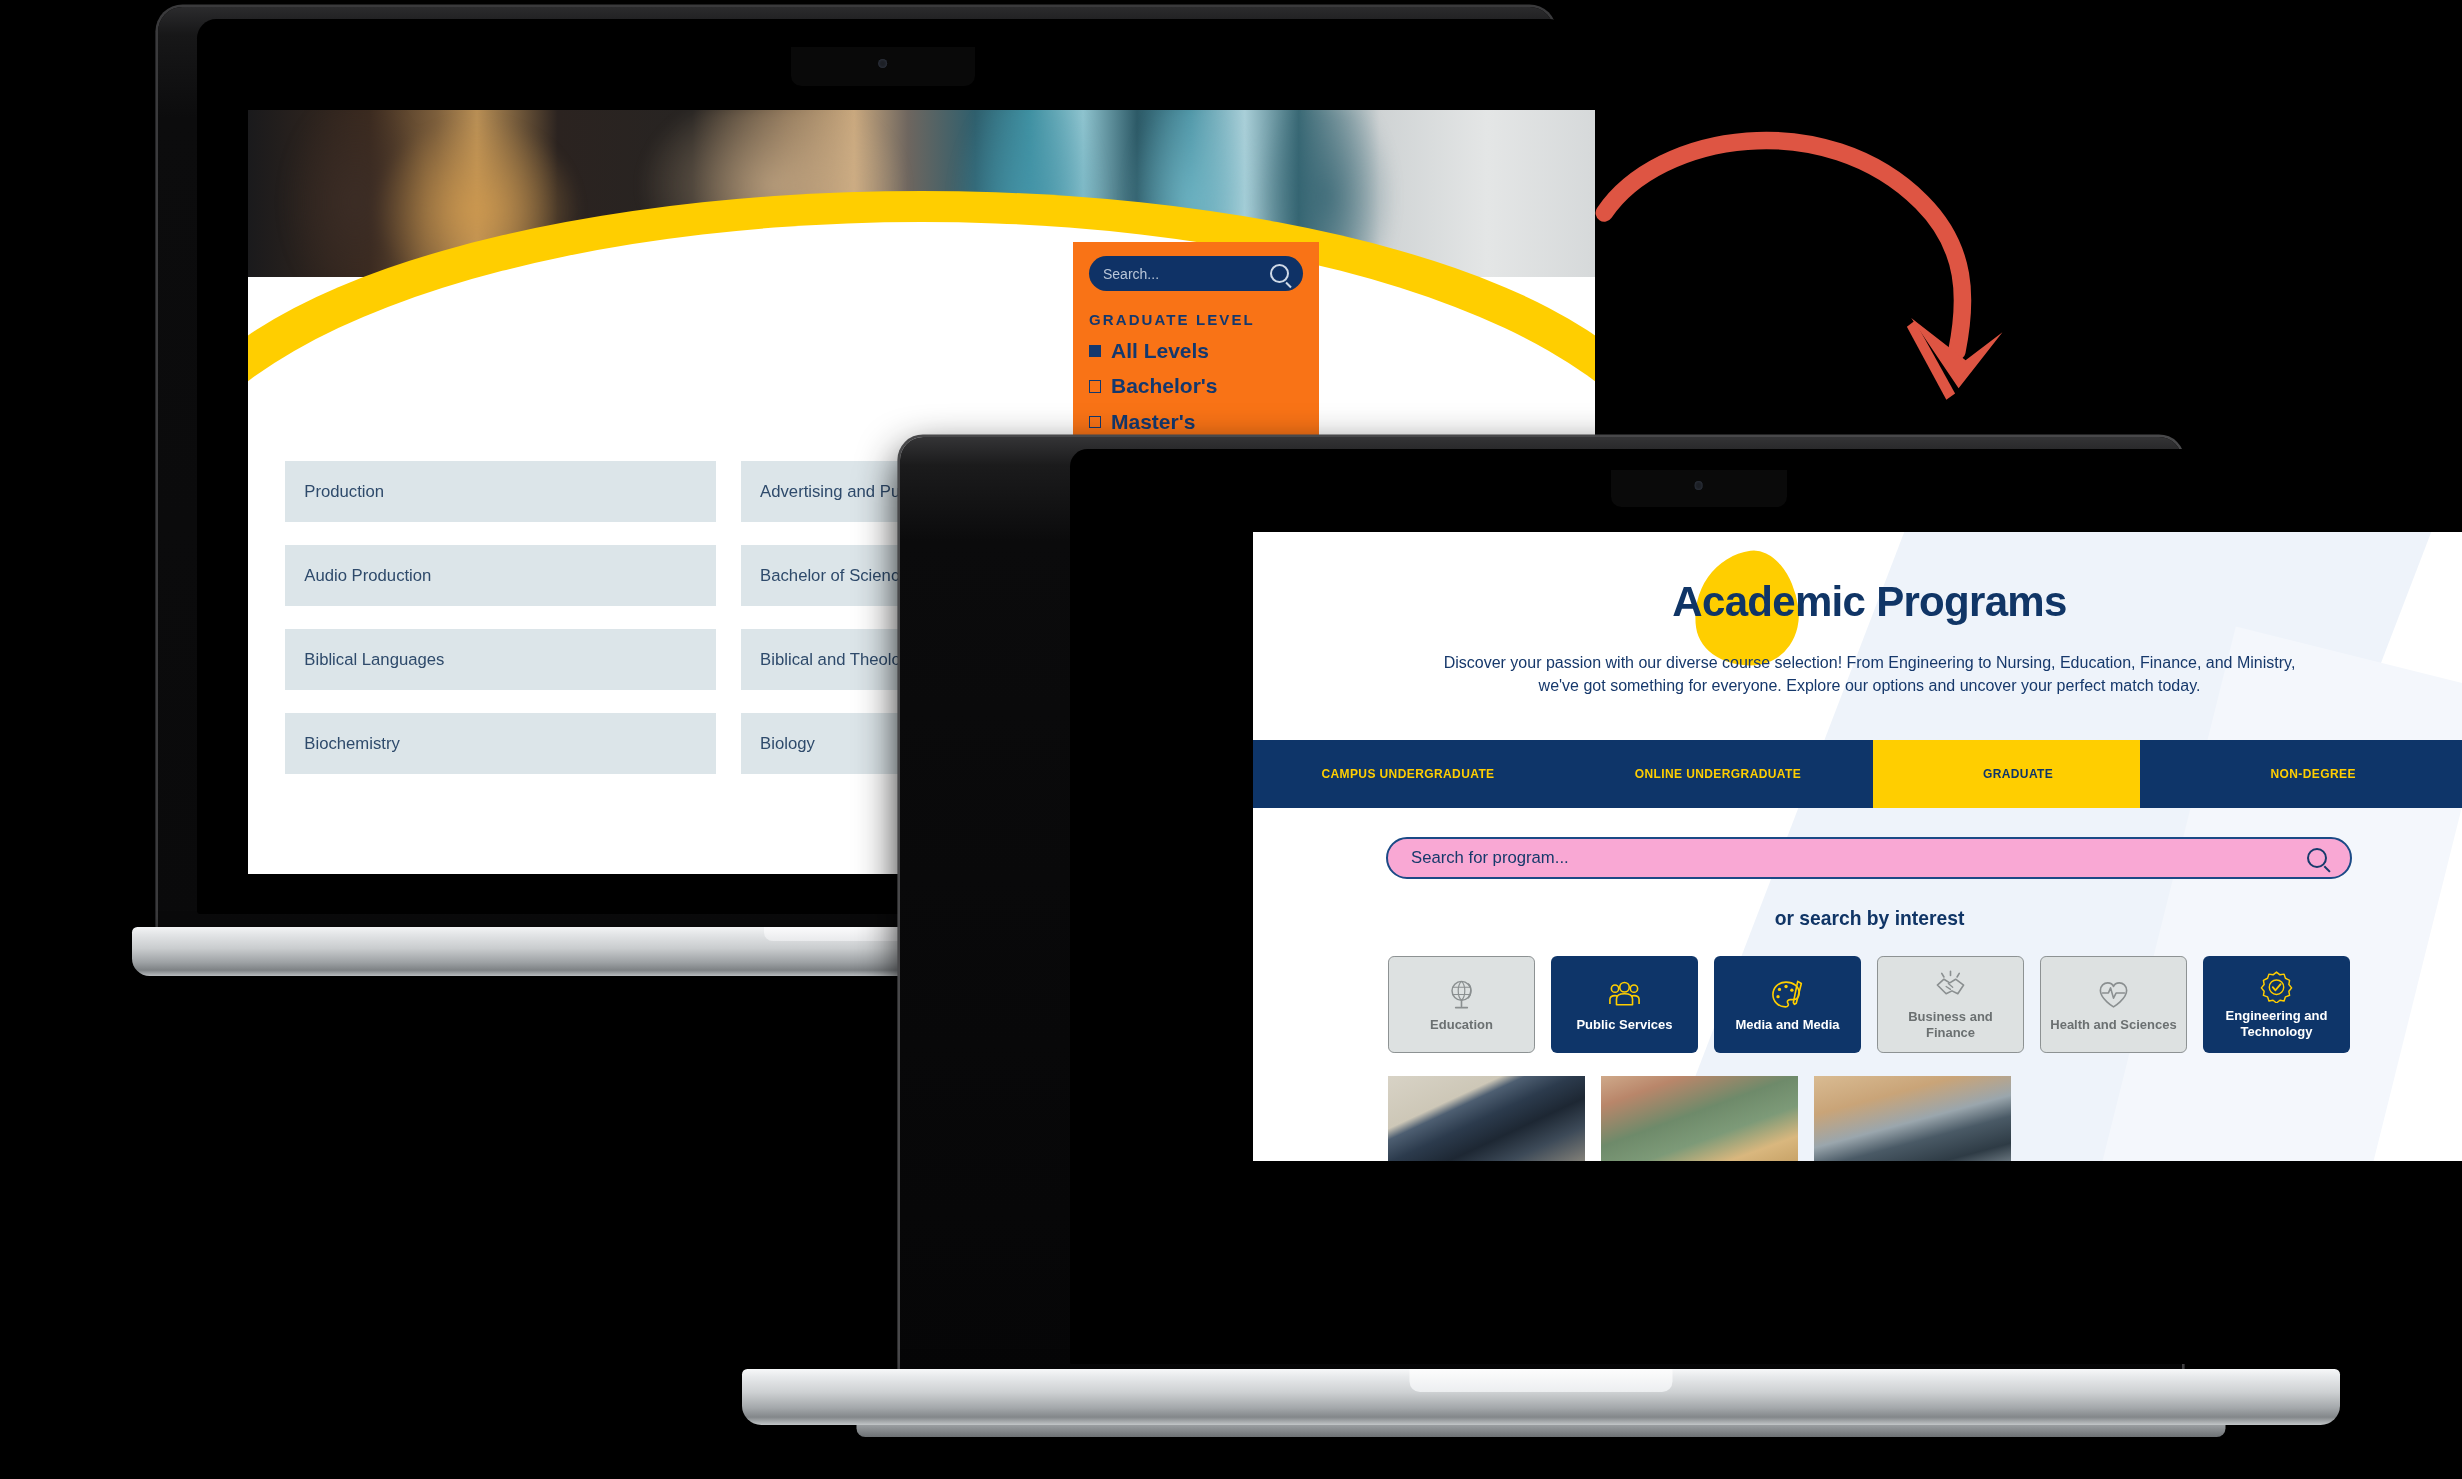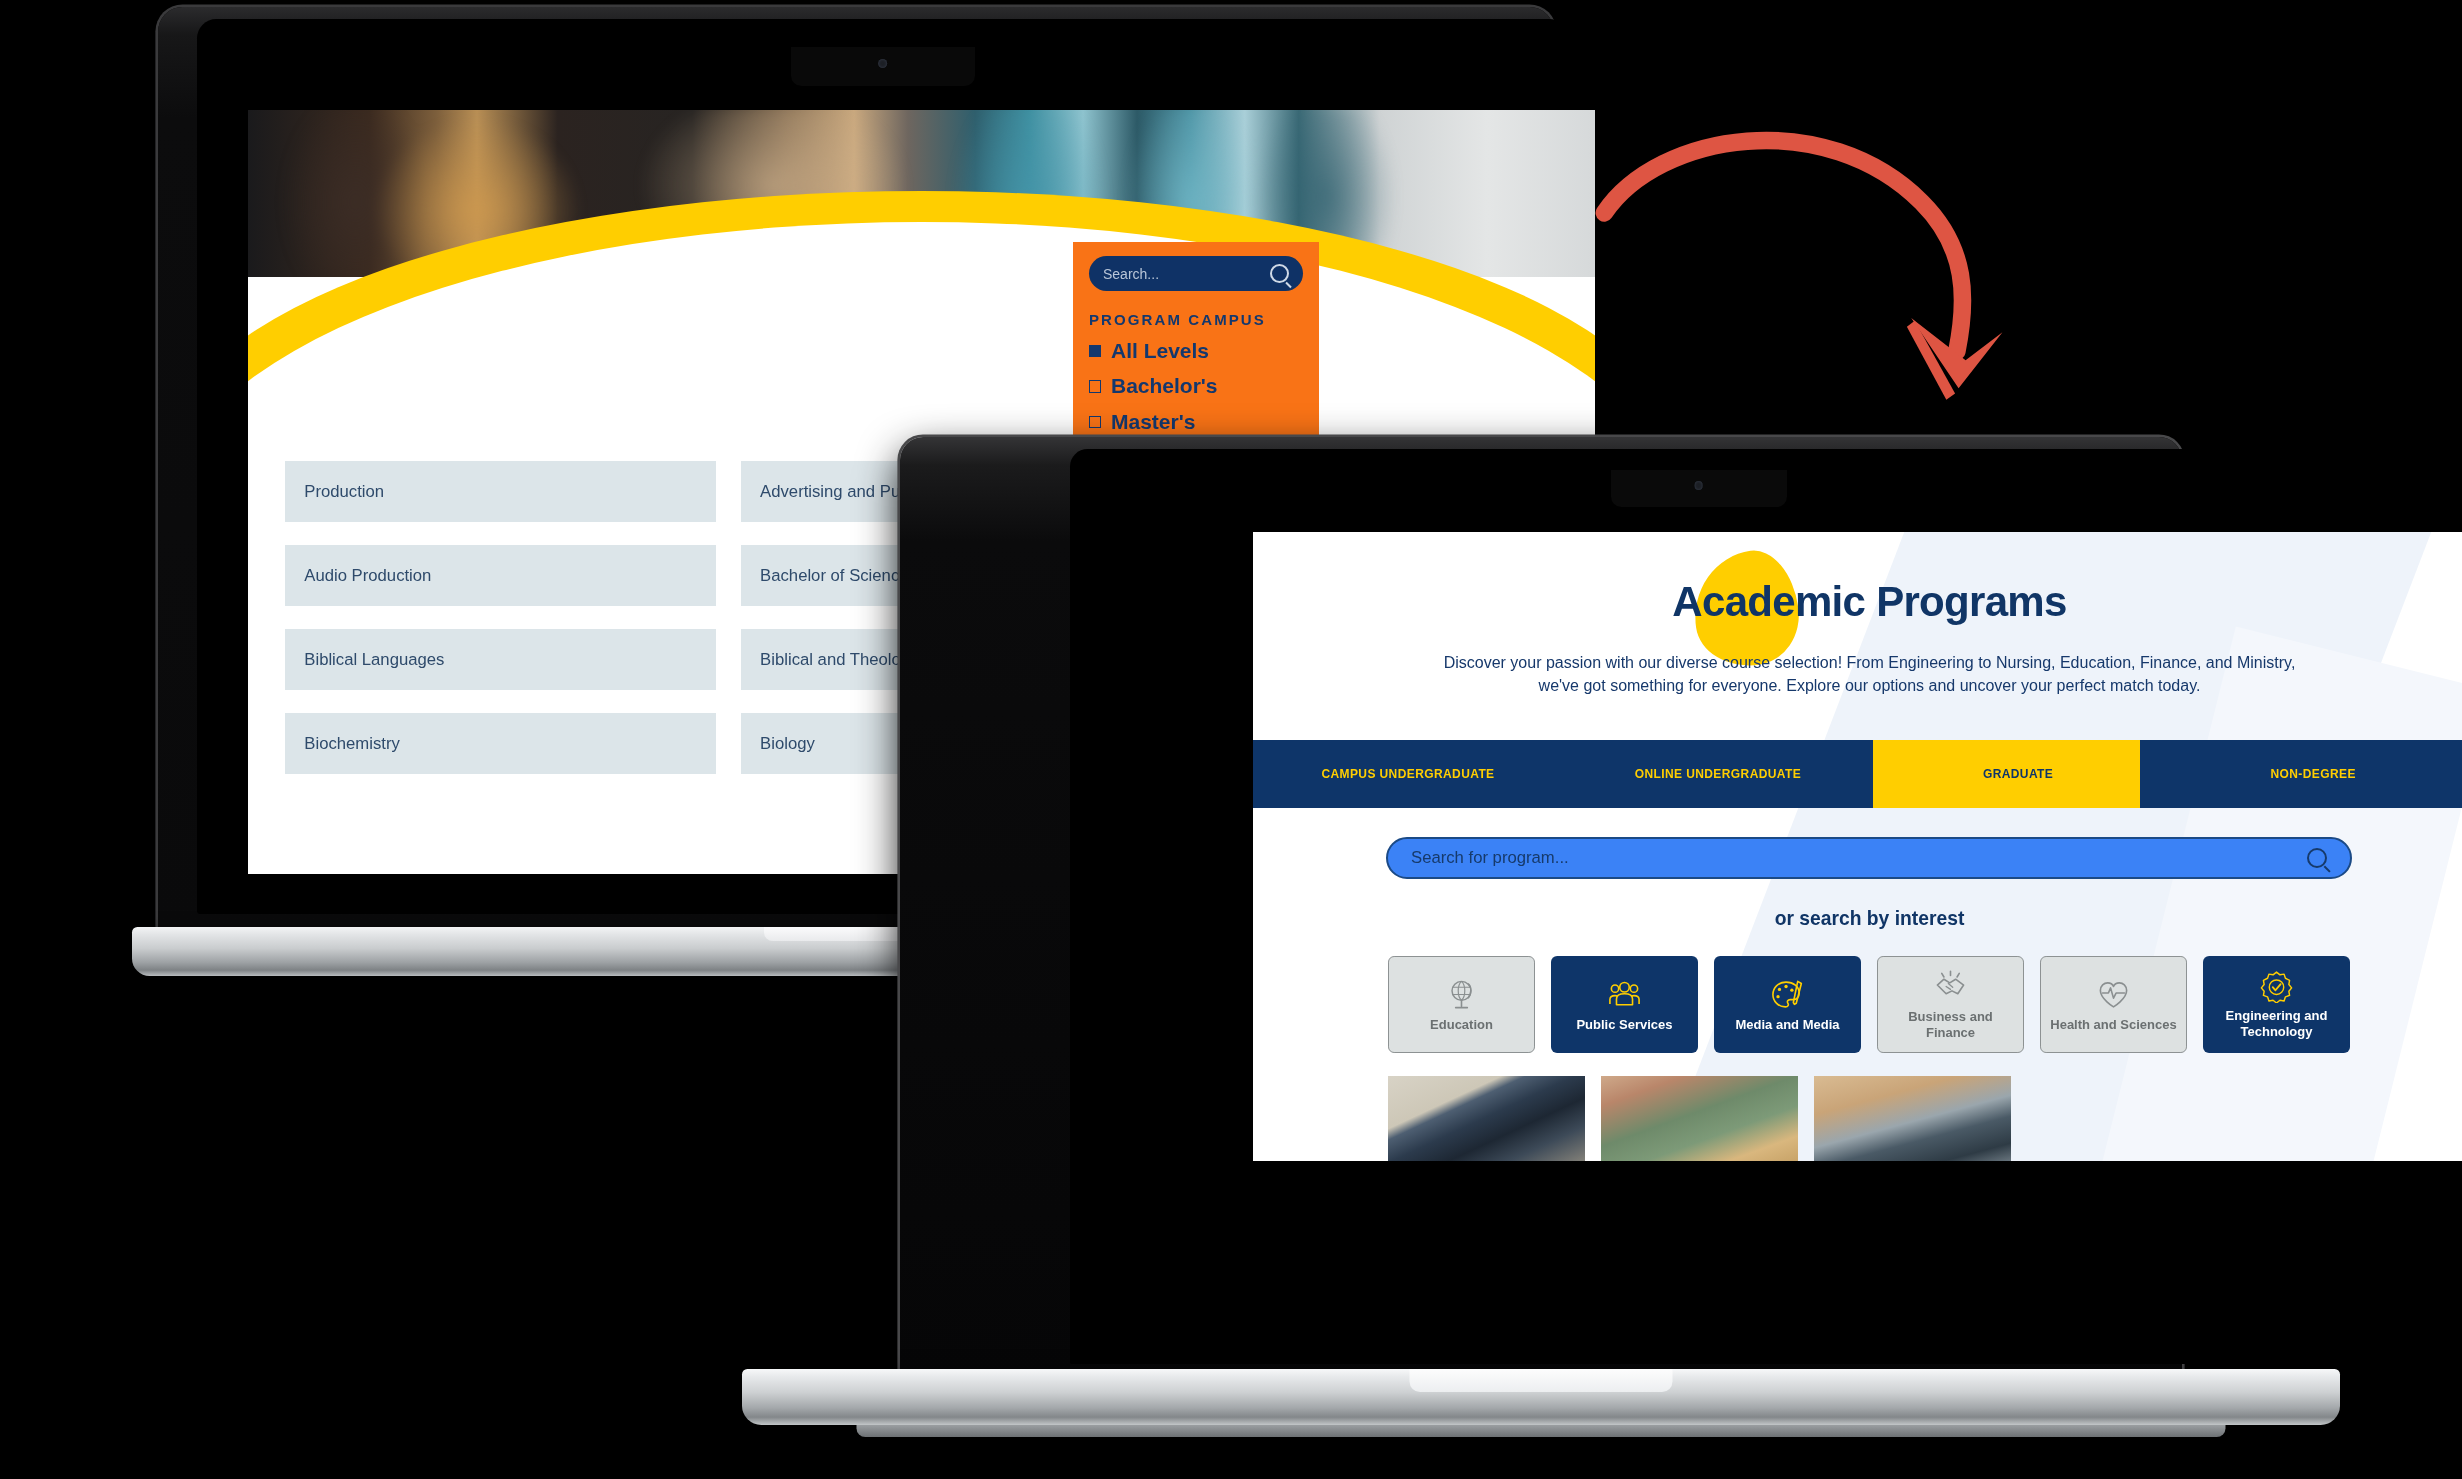--- a/index.html
+++ b/index.html
@@ -77,21 +77,21 @@
   #lf-sub{position:absolute;left:50%;top:119px;transform:translateX(-50%);width:878px;text-align:center;color:#16386B;font-size:16px;line-height:1.45;}
 
   #lf-tabs{position:absolute;left:0;top:208px;width:100%;height:68px;display:flex;background:#0E3569;}
   .lf-tab{flex:1;display:flex;align-items:center;justify-content:center;text-align:center;
           color:#FFCE00;font-size:12px;font-weight:bold;line-height:1.25;letter-spacing:0.4px;}
   .lf-tab.active{background:#FFCE00;color:#0E3569;padding-left:23px;}
   .lf-tab:nth-child(1),.lf-tab:nth-child(2){flex:1.04;}
   .lf-tab:nth-child(3){flex:.82;}
   .lf-tab:nth-child(4){flex:1.16;}
 
-  #lf-searchbar{position:absolute;left:133px;top:305px;width:966px;height:42px;background:#3b82f6;
+  #lf-searchbar{position:absolute;left:133px;top:305px;width:966px;height:42px;background:#f9a8d4;
         border:2.2px solid #1B4A86;border-radius:23px;display:flex;align-items:center;justify-content:space-between;padding:0 23px;box-sizing:border-box;}
   #lf-searchbar .ph{color:#163A6B;font-size:16.7px;}
   #lf-searchbar .mag{width:16px;height:16px;border:2.3px solid #163A6B;border-radius:50%;position:relative;}
   #lf-searchbar .mag:after{content:"";position:absolute;right:-6.1px;bottom:-4.4px;width:8px;height:2.3px;background:#163A6B;transform:rotate(45deg);}
 
   #lf-orsearch{position:absolute;left:0;top:376px;width:100%;text-align:center;color:#103566;font-size:19.3px;font-weight:bold;}
 
   #lf-cats{position:absolute;left:135px;top:424px;width:964px;display:flex;gap:16px;align-items:flex-start;}
   .cat{width:147px;height:97px;border-radius:6.1px;display:flex;flex-direction:column;align-items:center;justify-content:center;gap:5.3px;box-sizing:border-box;}
   .cat.off{background:#DDE1E1;border:1.8px solid #8D9293;}
@@ -140,21 +140,21 @@
             <div class="lb-chip">Biblical and Theological Studies</div>
             <div class="lb-chip">Biochemistry</div>
             <div class="lb-chip">Biology</div>
           </div>
 
           <div id="lb-filter">
             <div id="lb-search">
               <span>Search...</span>
               <span class="mag"></span>
             </div>
-            <div id="lb-pl">PROGRAM CAMPUS</div>
+            <div id="lb-pl">GRADUATE LEVEL</div>
             <div class="lb-opt">
               <span class="lb-box on"></span>
               <span>All Levels</span>
             </div>
             <div class="lb-opt">
               <span class="lb-box"></span>
               <span>Bachelor's</span>
             </div>
             <div class="lb-opt">
               <span class="lb-box"></span>

